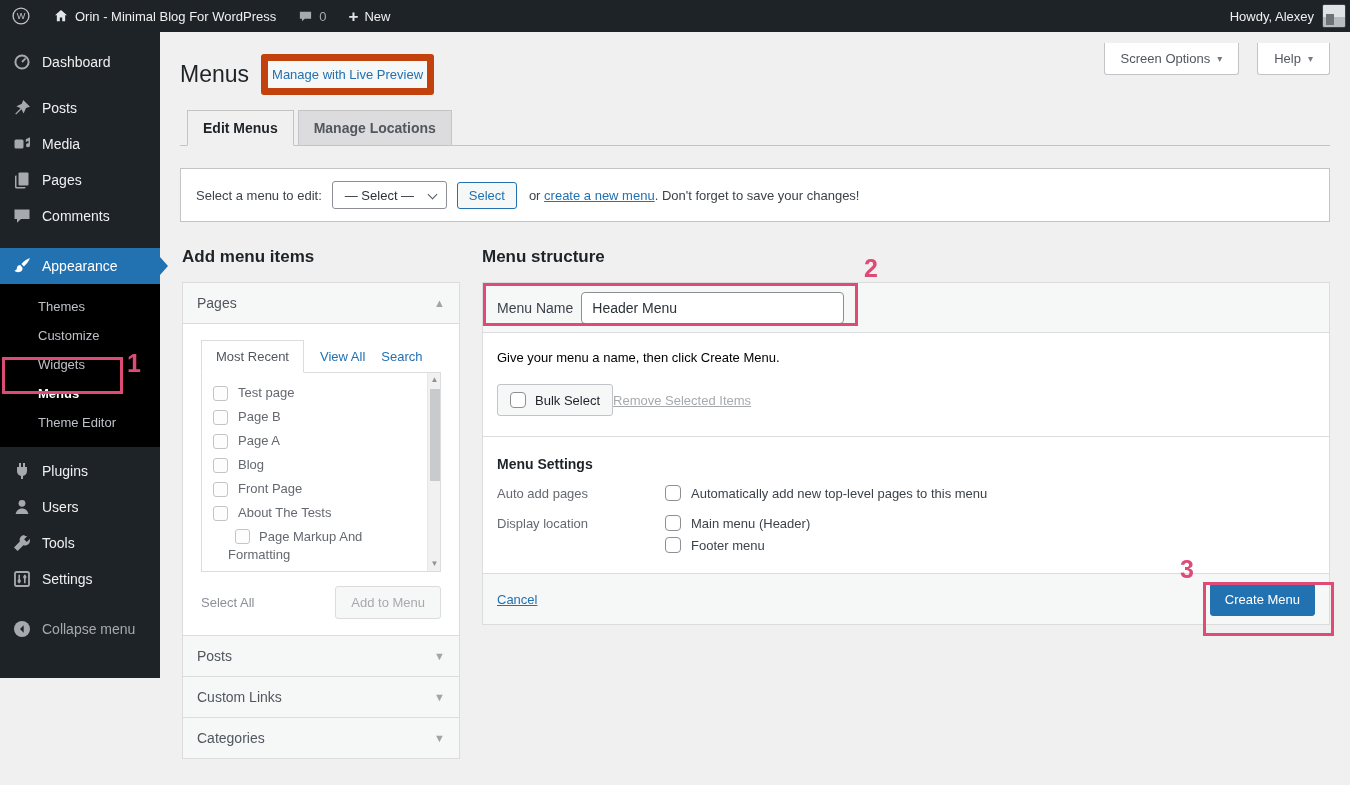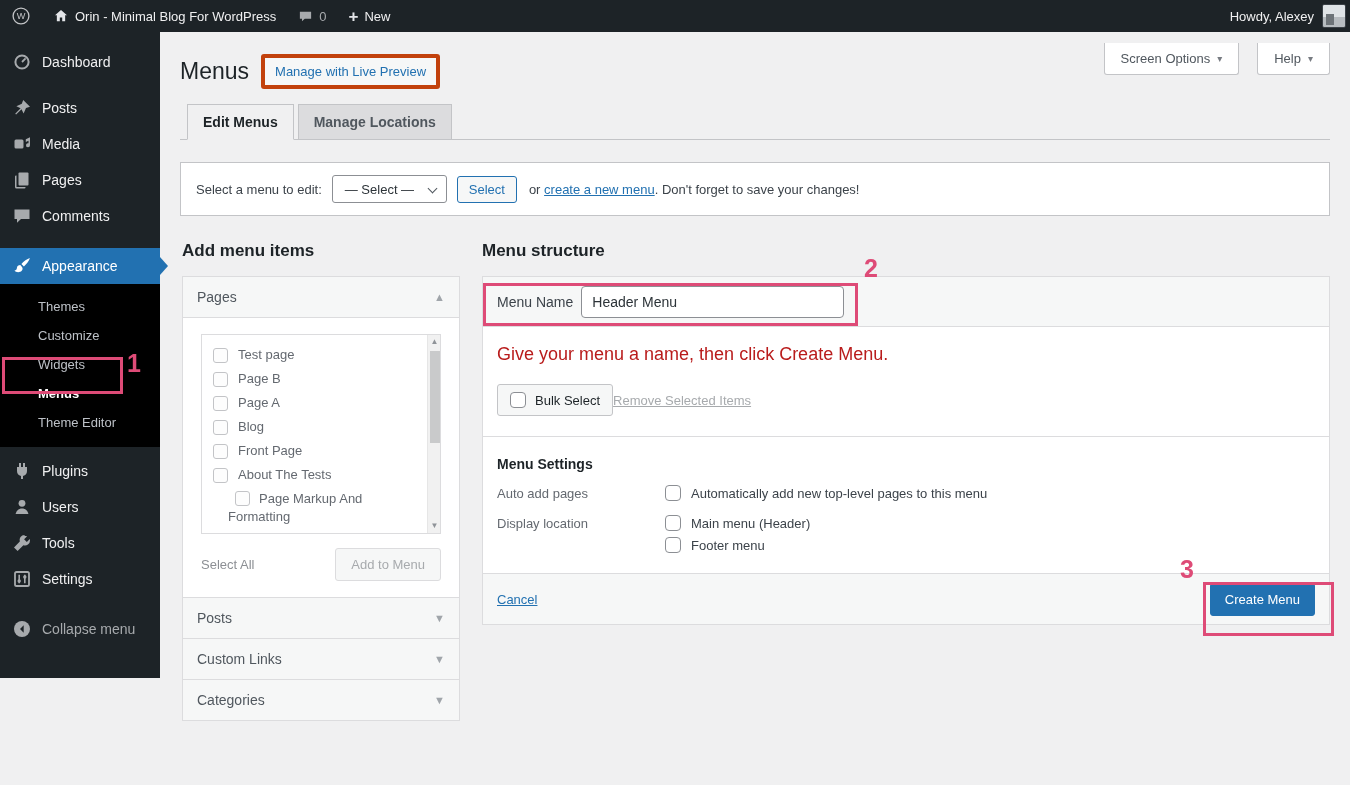--- a/index.html
+++ b/index.html
@@ -34,22 +34,22 @@
   .submenu-item.current { color:#fff; font-weight:700; }
   .collapse-item { color:#a7aaad; margin-top:8px; }
   
   .content { flex:1; position:relative; padding:0 20px; }
   .top-links { position:absolute; top:11px; right:20px; display:flex; gap:18px; }
   .top-link { background:#fff; border:1px solid #c3c4c7; border-top:none; border-radius:0 0 3px 3px;
     padding:8px 16px; font-size:13px; color:#50575e; display:flex; align-items:center; gap:7px; cursor:pointer; }
   .caret { font-size:10px; color:#787c82; }
   .titlerow { display:flex; align-items:center; gap:12px; padding-top:22px; }
   h1.page-title { margin:0; font-size:23px; font-weight:400; color:#1d2327; line-height:1.2; }
-  .btn-secondary { background:#f6f7f7; border:4px solid #c2410c; color:#2271b1; border-radius:3px;
-    font-size:13px; padding:6px 10px; cursor:pointer; font-family:inherit; }
+  .btn-secondary { background:#f6f7f7; border:7px solid #c2410c; color:#2271b1; border-radius:3px;
+    font-size:13px; padding:6px 4px; cursor:pointer; font-family:inherit; }
   
   .nav-tabs { margin-top:15px; border-bottom:1px solid #c3c4c7; padding-left:7px; display:flex; }
   .nav-tab { display:inline-block; border:1px solid #c3c4c7; border-bottom:none; background:#dcdcde;
     color:#50575e; font-size:14px; font-weight:600; padding:9px 15px; margin-right:4px;
     cursor:pointer; position:relative; top:0; }
   .nav-tab.active { background:#f0f0f1; color:#1d2327; margin-bottom:-1px; border-bottom:1px solid #f0f0f1; }
   
   .select-card { margin-top:22px; background:#fff; border:1px solid #c3c4c7; height:54px;
     display:flex; align-items:center; padding:0 15px; font-size:13px; color:#3c434a; gap:10px; }
   .wp-select { position:relative; border:1px solid #8c8f94; border-radius:3px; background:#fff;
@@ -93,21 +93,21 @@
   .btn-disabled { background:#f6f7f7; border:1px solid #dcdcde; color:#a7aaad; border-radius:3px;
     font-size:13px; padding:8px 15px; font-family:inherit; }
   
   .structure-card { background:#fff; border:1px solid #dcdcde; }
   .name-row { background:#f6f7f7; border-bottom:1px solid #dcdcde; height:50px;
     display:flex; align-items:center; padding:0 14px; gap:8px; }
   .name-row label { font-size:14px; color:#3c434a; }
   .name-input { width:263px; height:32px; border:1px solid #8c8f94; border-radius:4px;
     font-size:14px; color:#2c3338; padding:0 10px; font-family:inherit; background:#fff; }
   .card-body { padding:0 14px; }
-  .desc { font-size:18px; color:#b91c1c; margin:17px 0 19px; }
+  .desc { font-size:13px; color:#000000; margin:17px 0 19px; }
   .bulk-row { display:flex; align-items:center; }
   .bulk-box { display:inline-flex; align-items:center; gap:9px; background:#f6f7f7;
     border:1px solid #c3c4c7; border-radius:3px; padding:7px 12px; font-size:13px; color:#1d2327; cursor:pointer; }
   .cb { width:16px; height:16px; border:1px solid #8c8f94; border-radius:4px; background:#fff;
     display:inline-block; flex:0 0 16px; cursor:pointer; }
   .removed-link { font-size:13px; color:#a7aaad; text-decoration:underline; cursor:default; }
   .body-hr { border:none; border-top:1px solid #dcdcde; margin:20px -14px 0; }
   h3.settings-h { font-size:14px; font-weight:700; color:#1d2327; margin:19px 0 13px; }
   .set-row { display:flex; align-items:flex-start; margin-bottom:14px; font-size:13px; }
   .set-label { width:168px; flex:0 0 168px; color:#646970; padding-top:1px; }
@@ -290,20 +290,25 @@
     <div class="columns">
 
       <div class="left-col">
         <h2 class="col-heading">Add menu items</h2>
         <div class="accordion">
           <div class="panel-head">
             <span>Pages</span>
             <span class="arr">▲</span>
           </div>
           <div class="panel-body">
+            <div class="inner-tabs">
+              <span class="inner-tab-active">Most Recent</span>
+              <span class="inner-tab-link">View All</span>
+              <span class="inner-tab-link">Search</span>
+            </div>
             <div class="page-list">
               <div class="pl-item">
                   <span class="cb-sm"></span>
                   <span>Test page</span>
                 </div>
               <div class="pl-item">
                   <span class="cb-sm"></span>
                   <span>Page B</span>
                 </div>
               <div class="pl-item">

